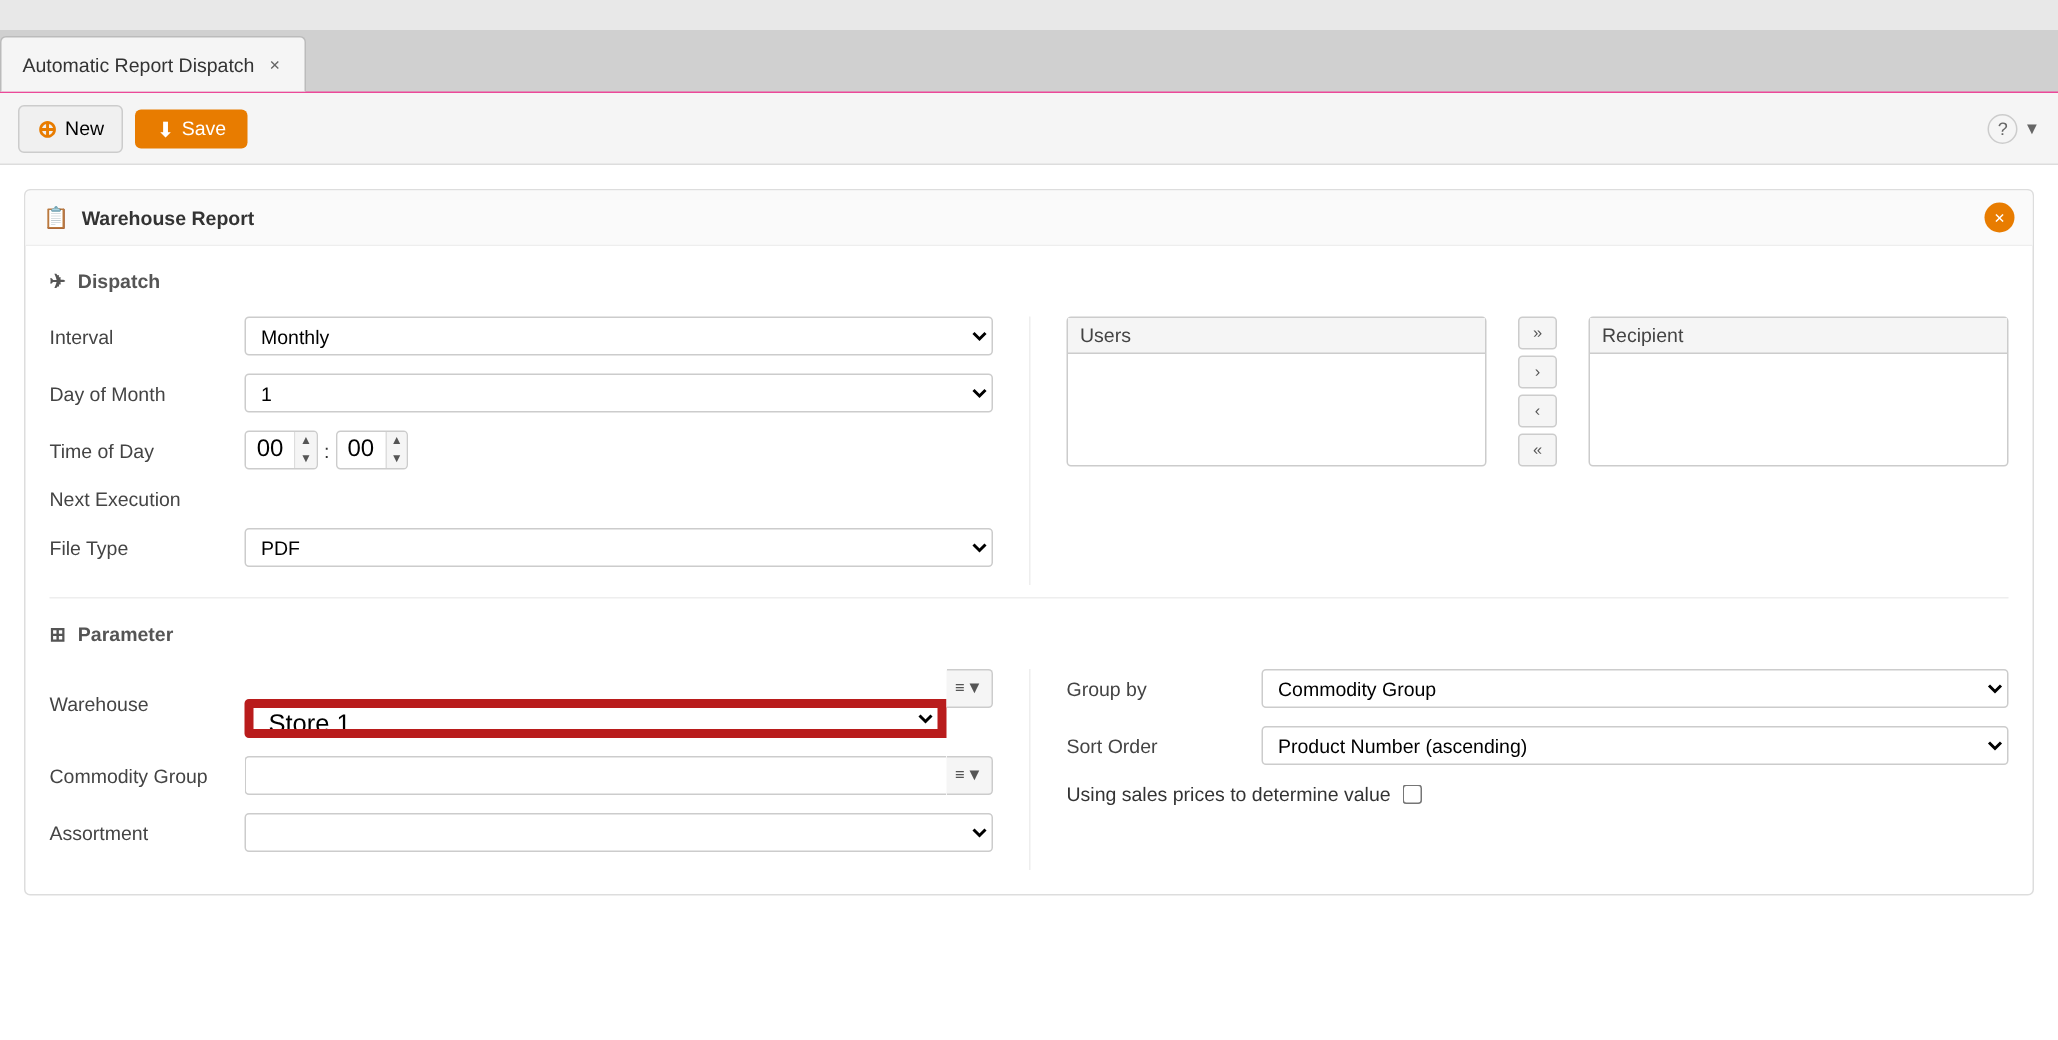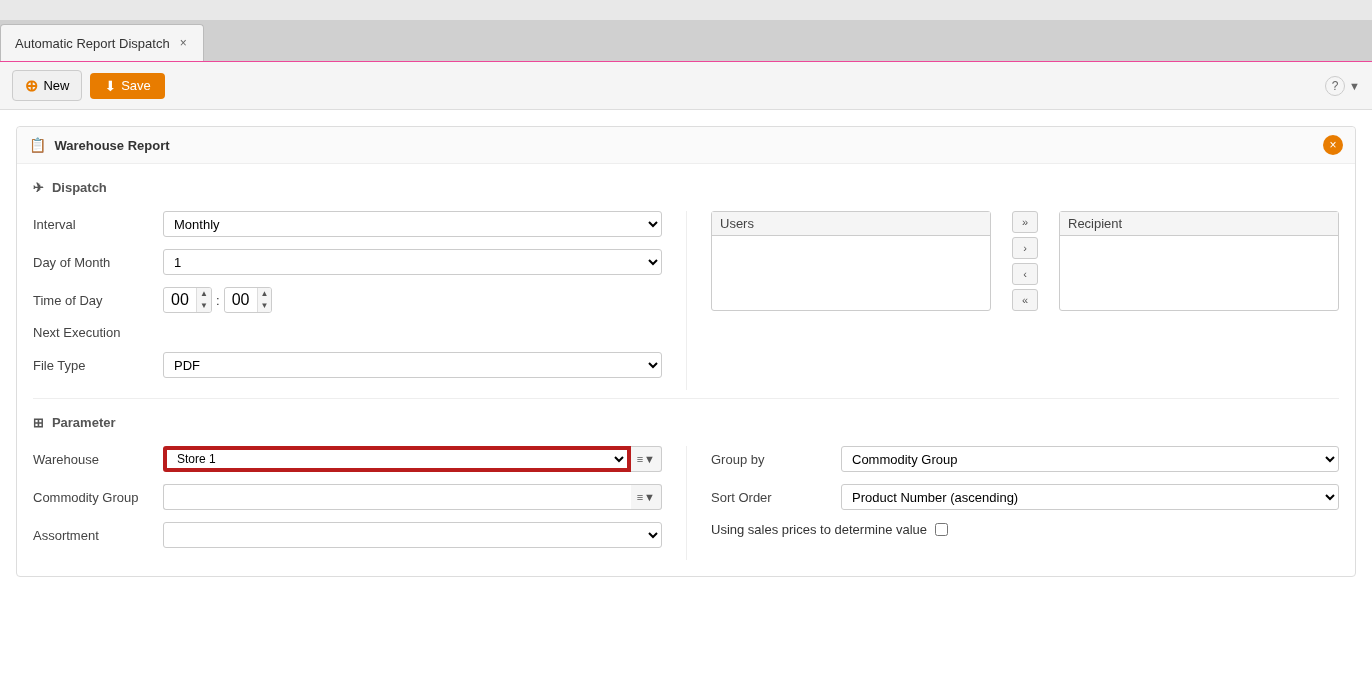--- a/index.html
+++ b/index.html
@@ -441,21 +441,21 @@
       </div>
 
       <div class="param-grid">
 
         <div class="param-left">
 
           <div class="form-row">
             <div class="form-label">Warehouse</div>
             <div class="form-control">
               <div class="commodity-input-wrap">
-                <select style="border-radius:3px 0 0 3px; border-right:none; flex:1; height:26px; border:4px solid #b91c1c; font-size:12px; padding:0 6px;">
+                <select style="border-radius:3px 0 0 3px; border-right:none; flex:1; height:26px; border:6px solid #b91c1c; font-size:17px; padding:0 6px;margin-top:20px;">
                   <option selected="">Store 1</option>
                 </select>
                 <button class="commodity-btn">
                   <span>≡</span>
                   <span>▼</span>
                 </button>
               </div>
             </div>
           </div>
 

